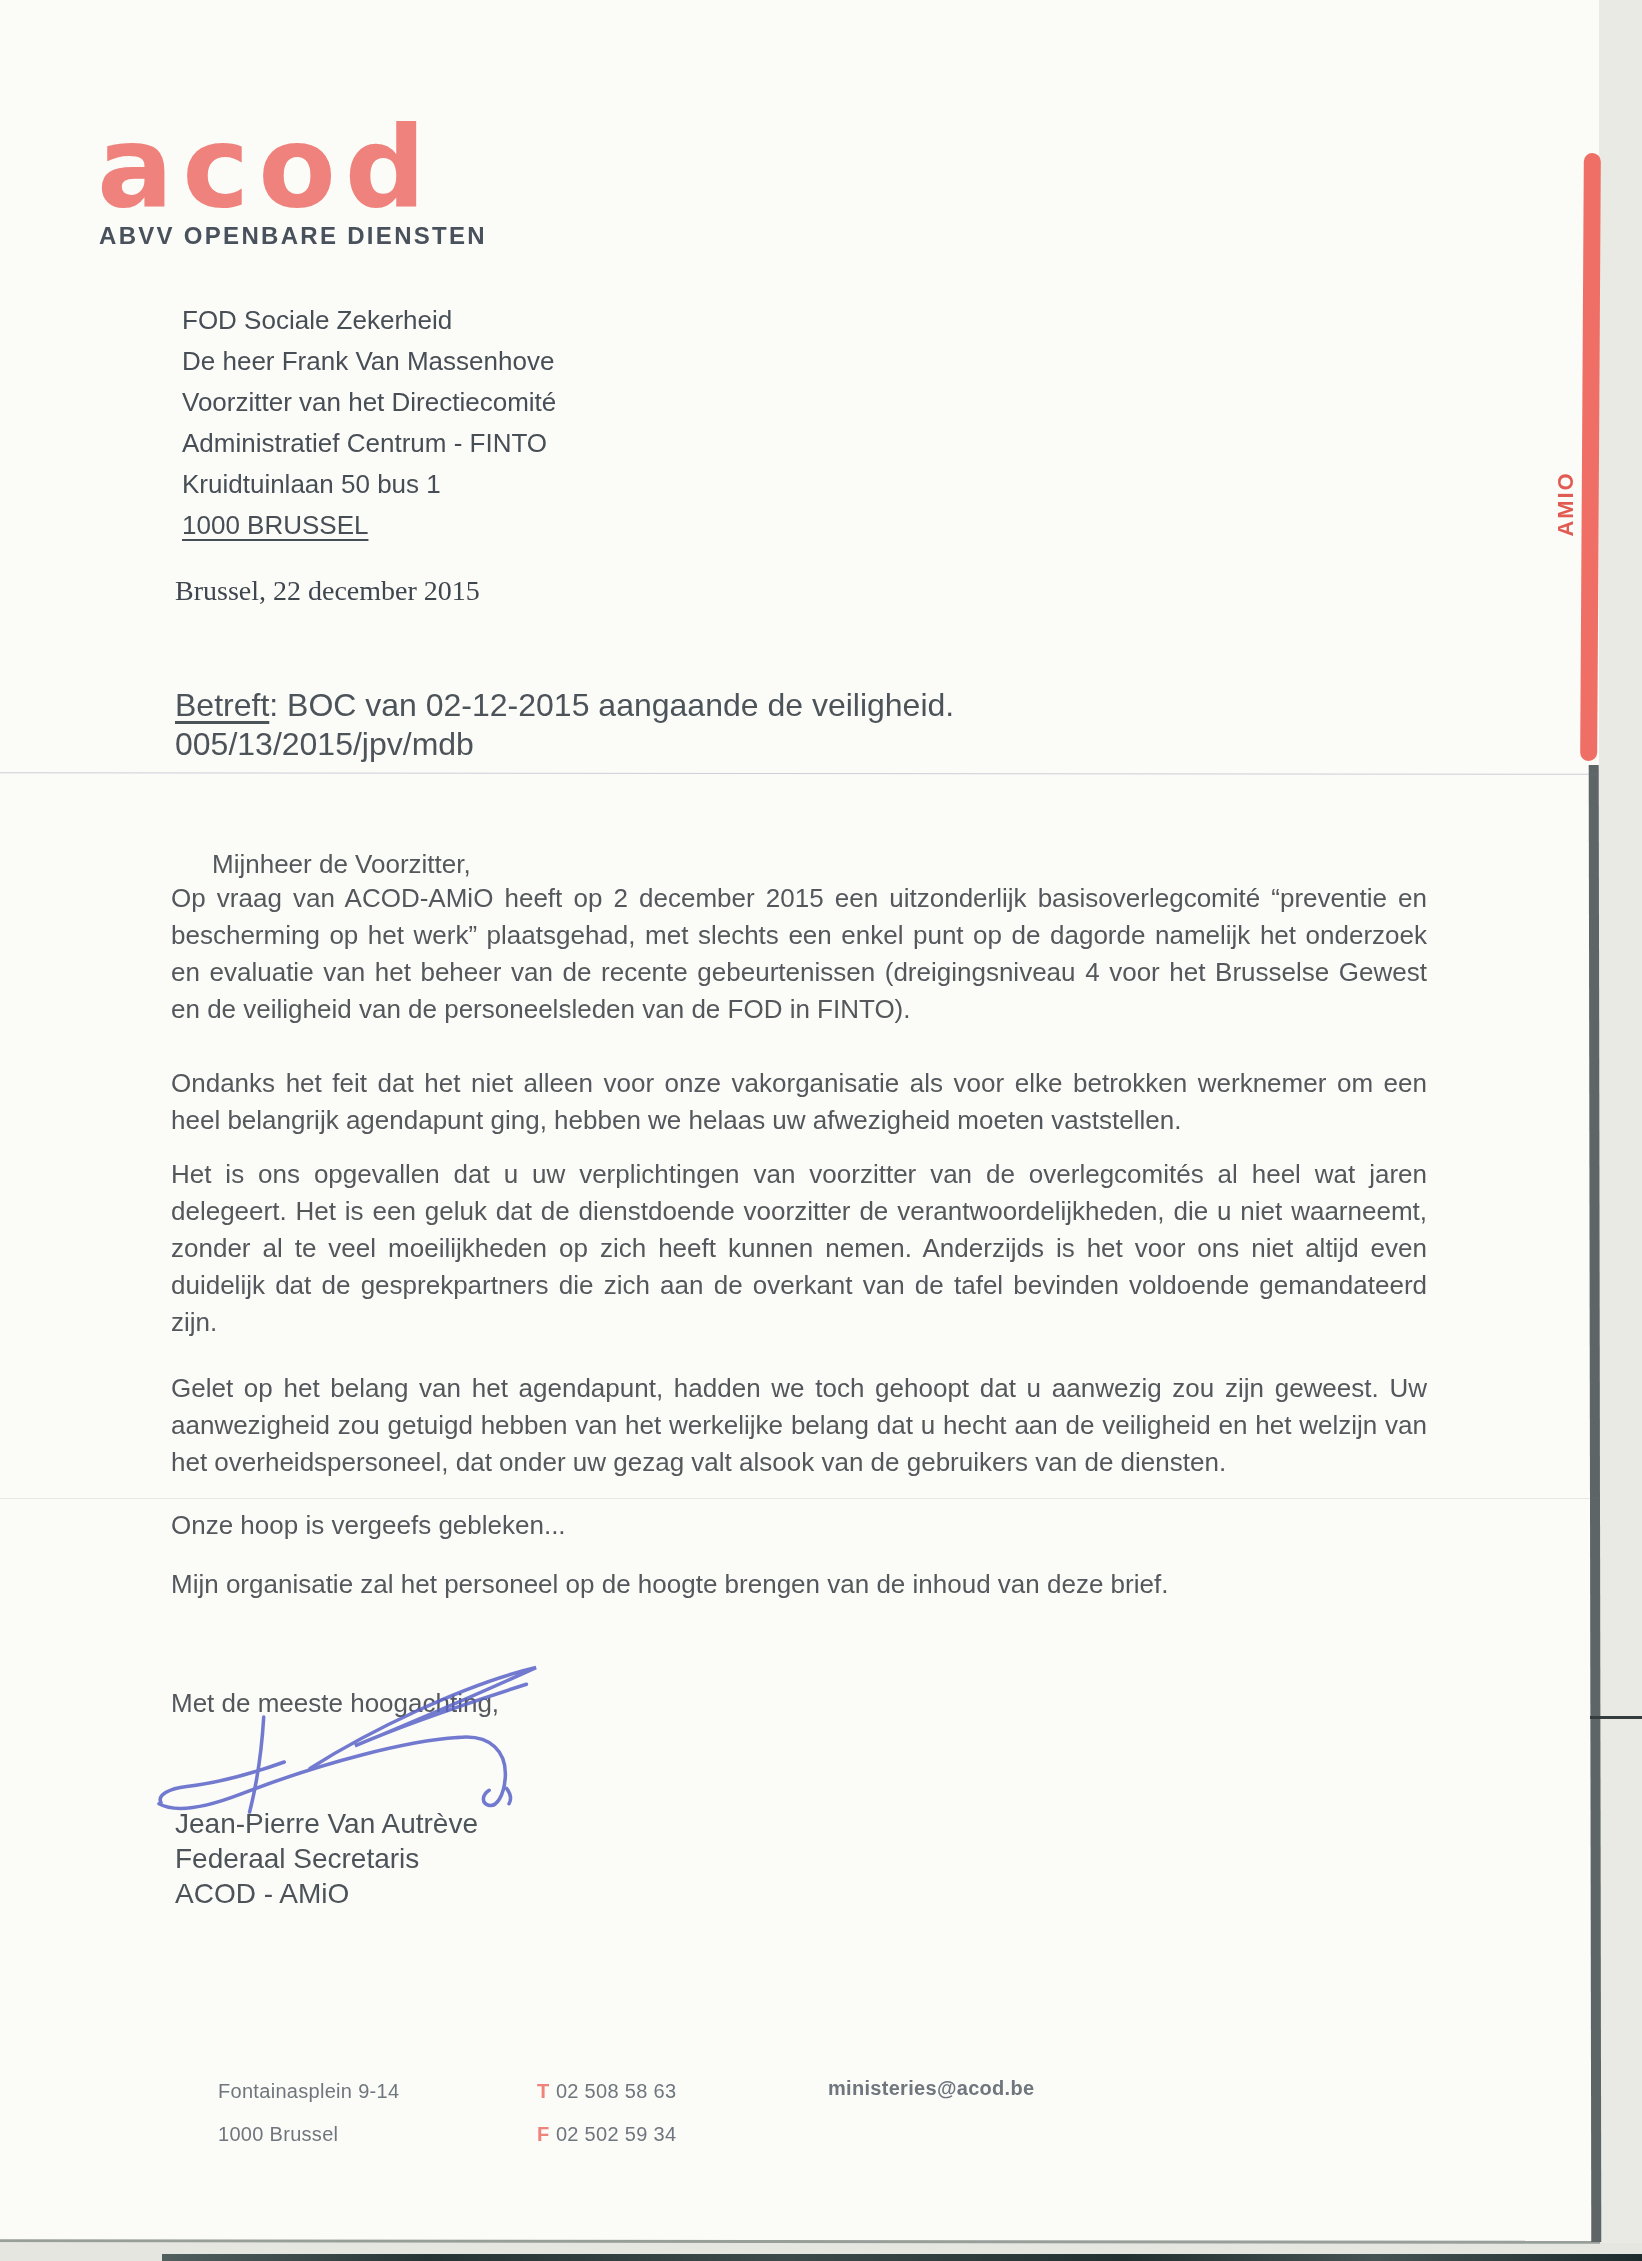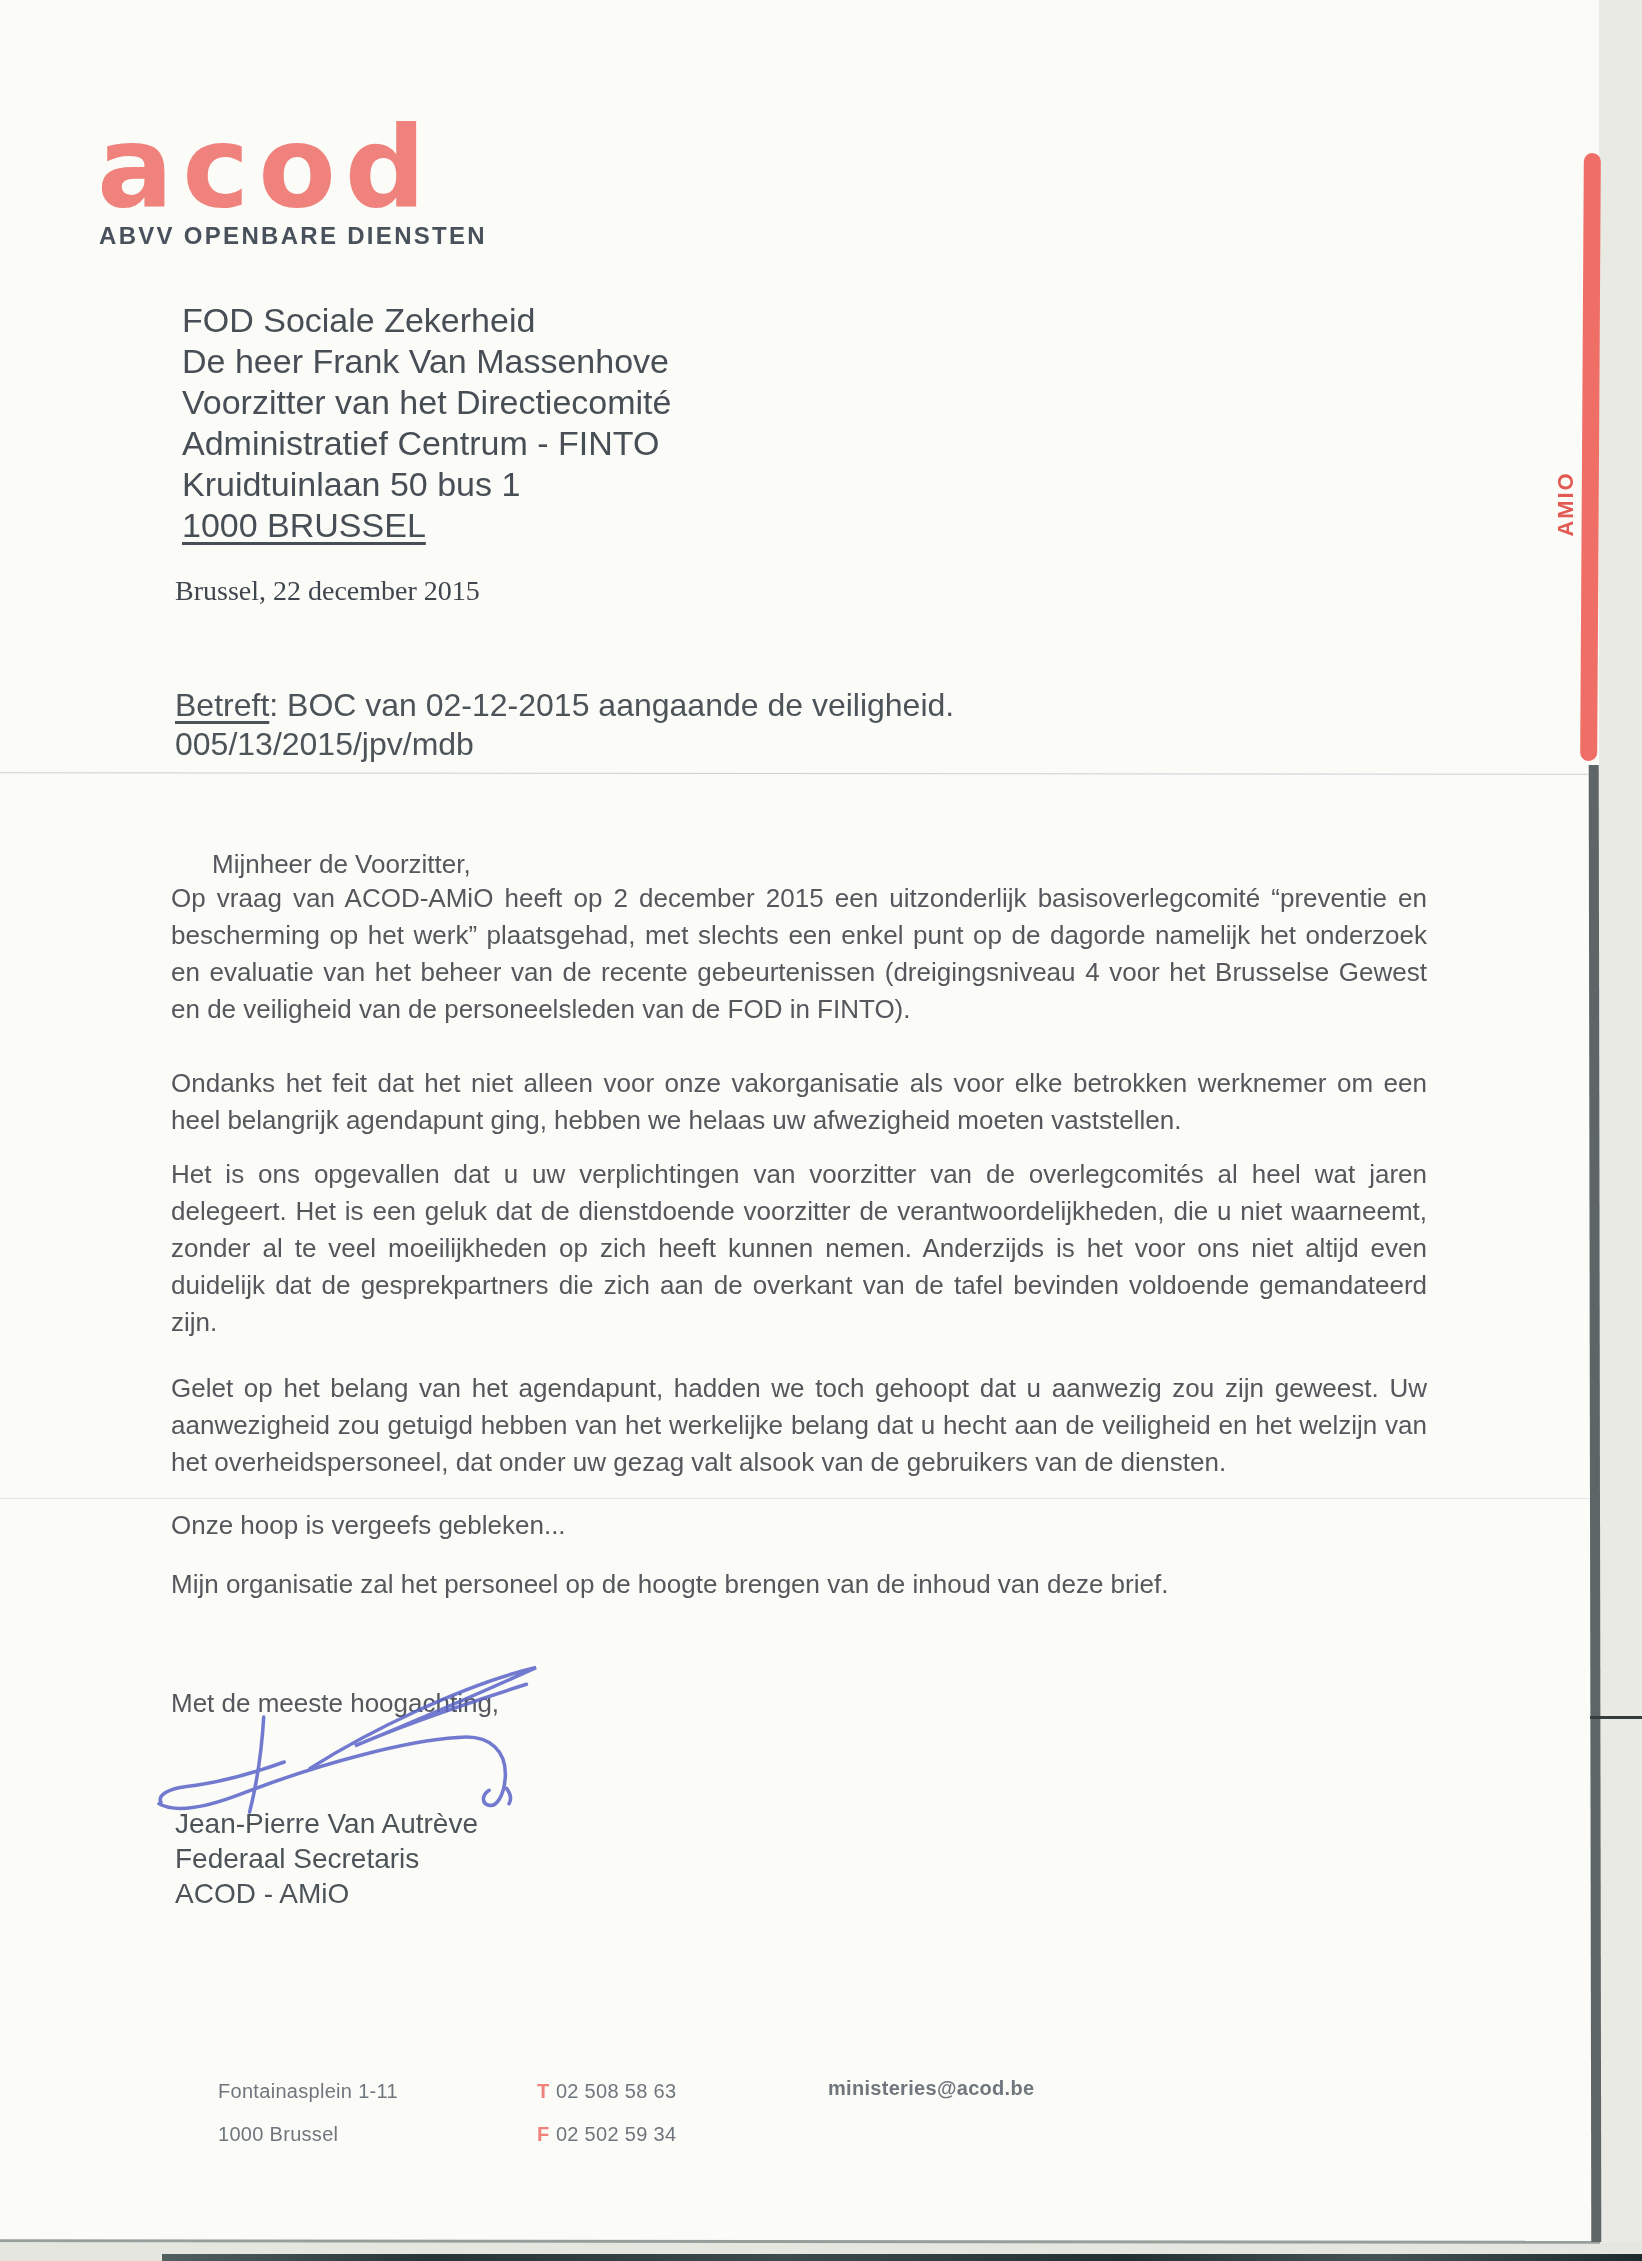--- a/index.html
+++ b/index.html
@@ -31,21 +31,21 @@
     position:absolute;left:97px;top:111px;
     font-family:"DejaVu Sans", sans-serif;
     font-size:113px;font-weight:bold;line-height:1;letter-spacing:9px;
     color:#ef827c;
   }
   .logo-tagline{
     position:absolute;left:99px;top:222px;
     font-size:24px;font-weight:bold;letter-spacing:2.3px;color:#49525c;
   }
   
-  .recipient{position:absolute;left:182px;top:300px;font-size:34px;line-height:41px;color:#474e55;}
+  .recipient{position:absolute;left:182px;top:300px;font-size:26px;line-height:41px;color:#474e55;}
   .recipient .underlined{text-decoration:underline;text-underline-offset:4.5px;}
   
   .dateline{position:absolute;left:175px;top:575px;font-family:"Liberation Serif", serif;font-size:28px;color:#3f464e;}
   .subject{position:absolute;left:175px;top:686px;font-size:32px;line-height:39px;color:#4c5359;}
   .subject .label{text-decoration:underline;text-underline-offset:4.5px;}
   
   .bodytext{position:absolute;left:171px;width:1256px;font-size:26px;line-height:37px;color:#54575b;margin:0;}
   .justified{text-align:justify;}
   .salutation{top:846px;margin-left:41px;}
   .p0{top:880px;} .p1{top:1065px;} .p2{top:1156px;} .p3{top:1370px;} .p4{top:1507px;} .p5{top:1566px;}
@@ -114,20 +114,20 @@
       <path d="M 546 206 C 552 214, 554 223, 550 230"></path>
     </g>
   </svg>
 
   <div class="signer">
     <div>Jean-Pierre Van Autrève</div>
     <div>Federaal Secretaris</div>
     <div>ACOD - AMiO</div>
   </div>
 
-  <div class="footer-item f-a1">Fontainasplein 1-11</div>
+  <div class="footer-item f-a1">Fontainasplein 9-14</div>
   <div class="footer-item f-a2">1000 Brussel</div>
   <div class="footer-item f-t"><span class="tf-label">T</span><span>02 508 58 63</span></div>
   <div class="footer-item f-f"><span class="tf-label">F</span><span>02 502 59 34</span></div>
   <div class="footer-item f-e">ministeries@acod.be</div>
 
 </div>
 
 
 </body></html>

